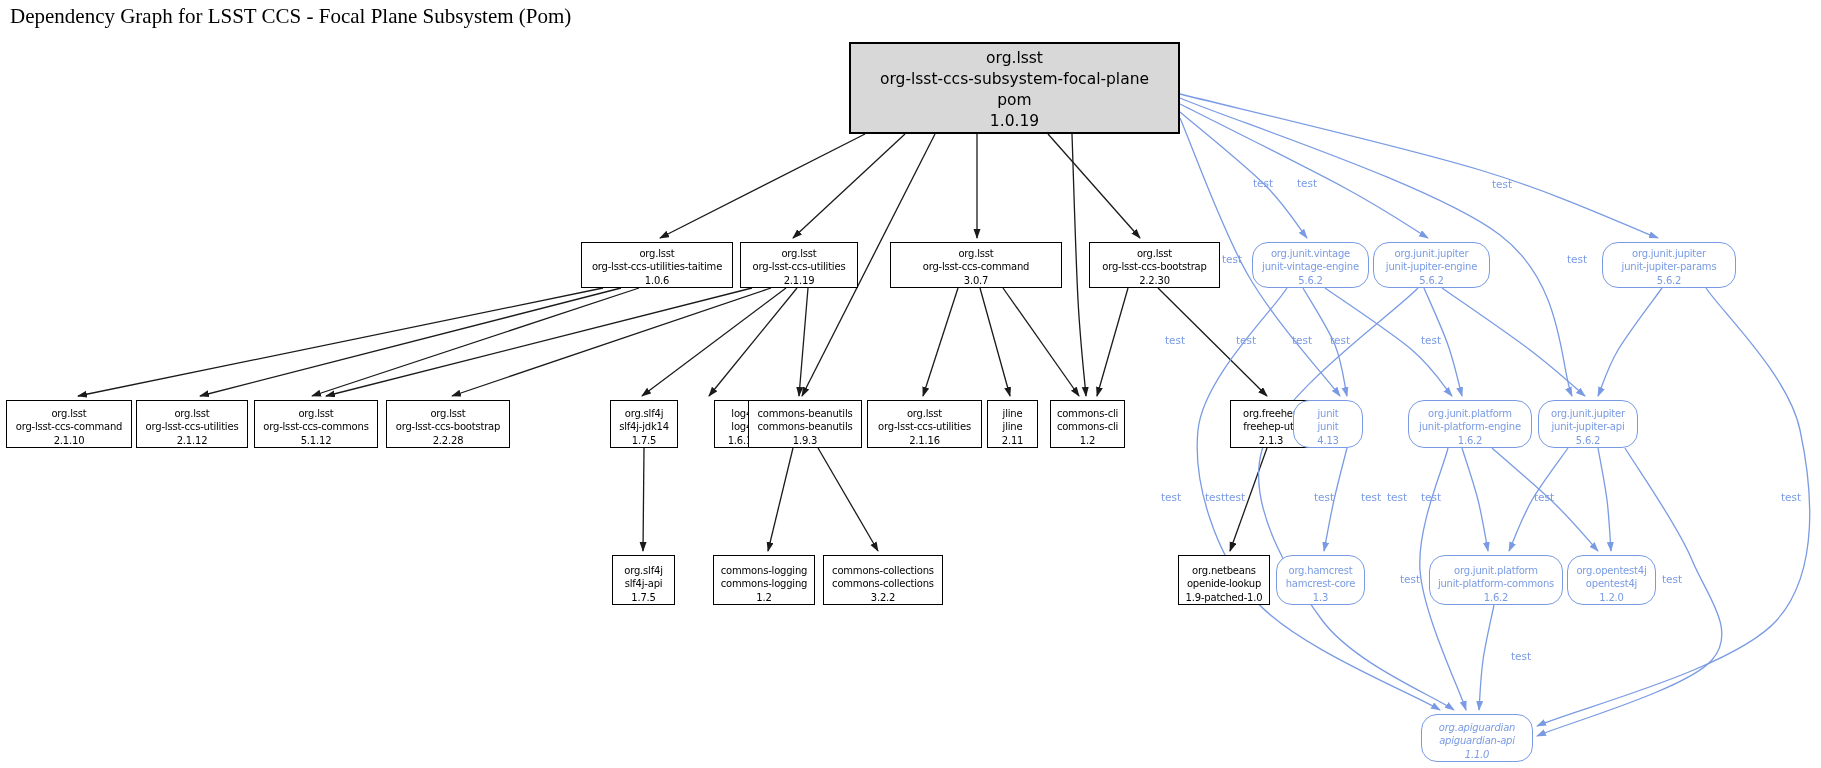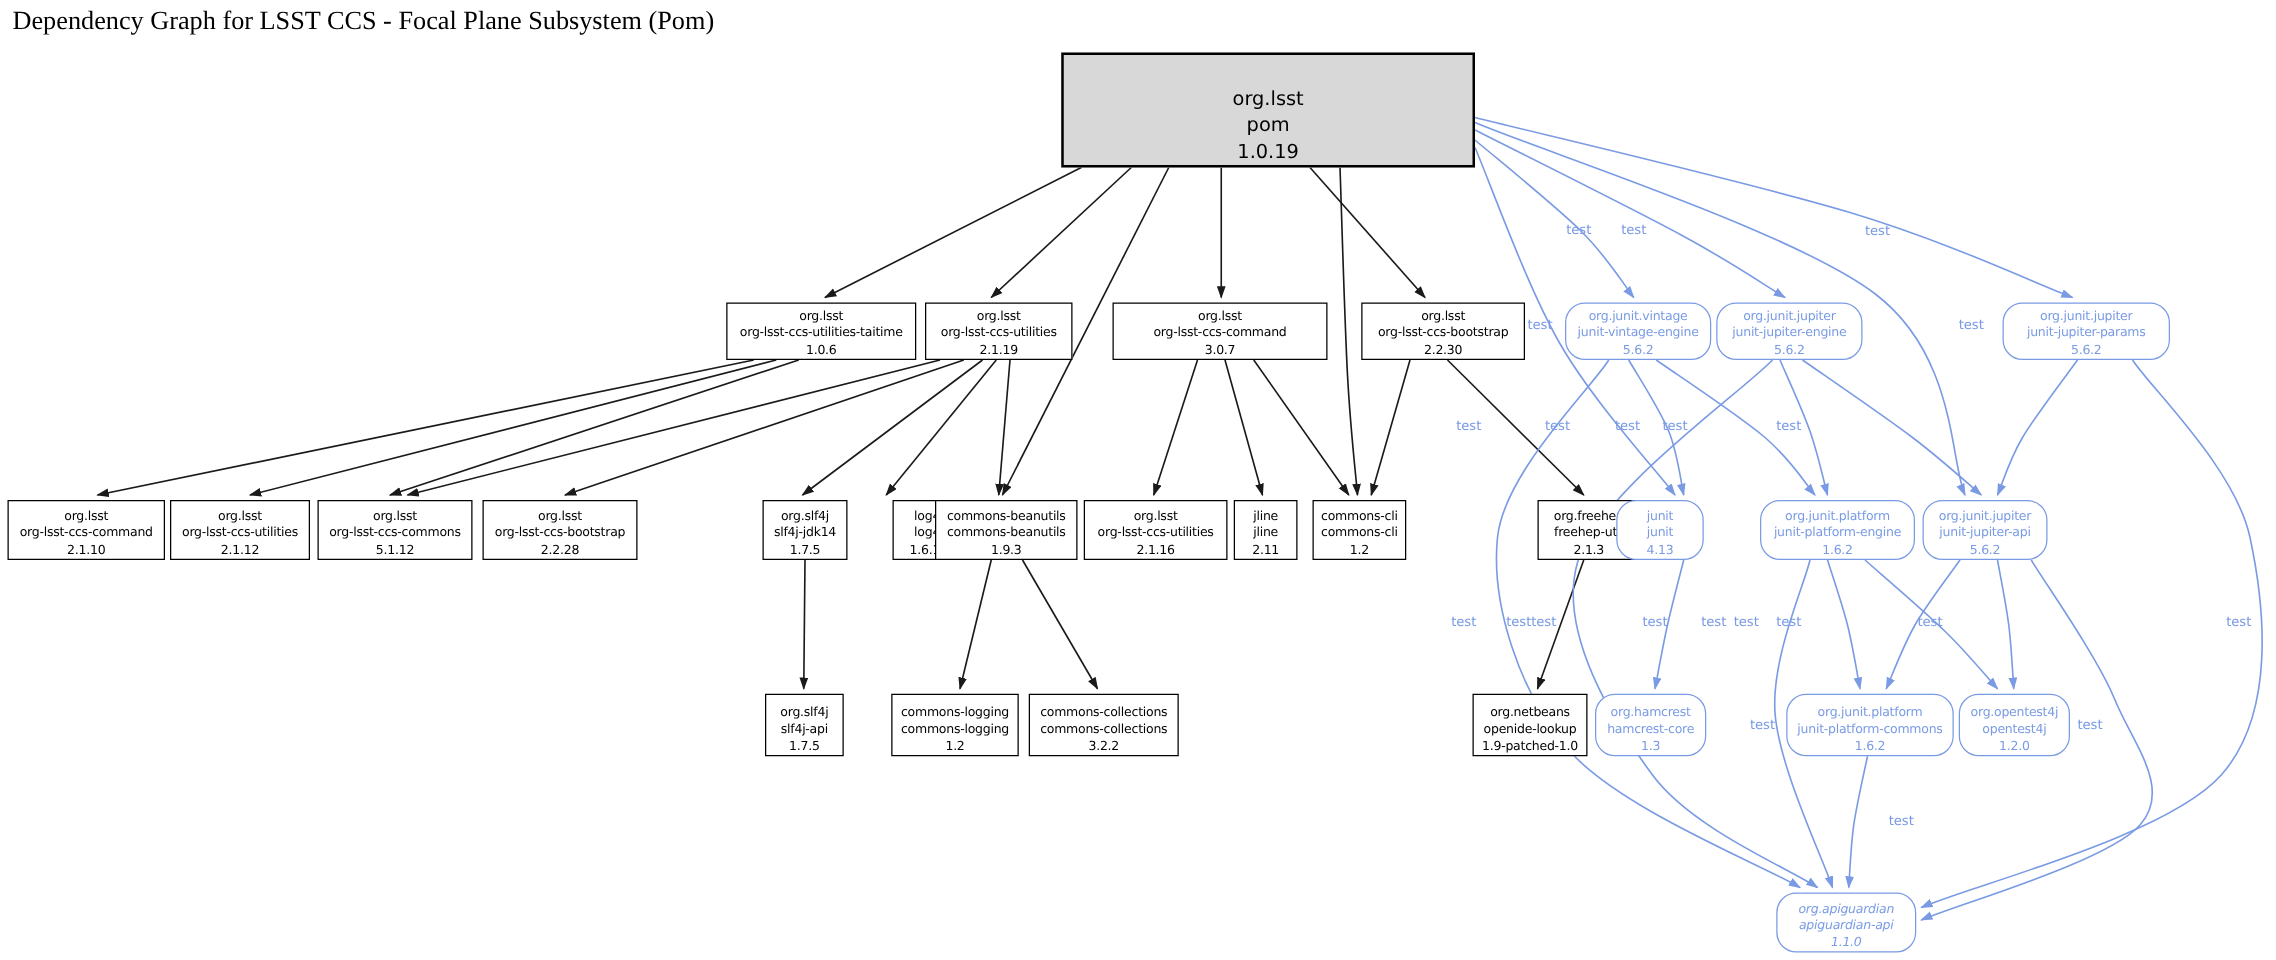--- a/index.html
+++ b/index.html
@@ -95,20 +95,21 @@
       <text x="1431" y="501" class="edge-label">test</text>
       <text x="1544" y="501" class="edge-label">test</text>
       <text x="1791" y="501" class="edge-label">test</text>
       <text x="1410" y="583" class="edge-label">test</text>
       <text x="1672" y="583" class="edge-label">test</text>
       <text x="1521" y="660" class="edge-label">test</text>
     </svg>
   <div id="node-layer">
       <div class="node root" style="left: 849px; top: 42px; width: 331px; height: 92px;">
         <div>org.lsst</div>
+        <div>org-lsst-ccs-subsystem-focal-plane</div>
         <div>pom</div>
         <div>1.0.19</div>
       </div>
       <div class="node " style="left: 581px; top: 242px; width: 152px; height: 46px;">
         <div>org.lsst</div>
         <div>org-lsst-ccs-utilities-taitime</div>
         <div>1.0.6</div>
       </div>
       <div class="node " style="left: 740px; top: 242px; width: 118px; height: 46px;">
         <div>org.lsst</div>

